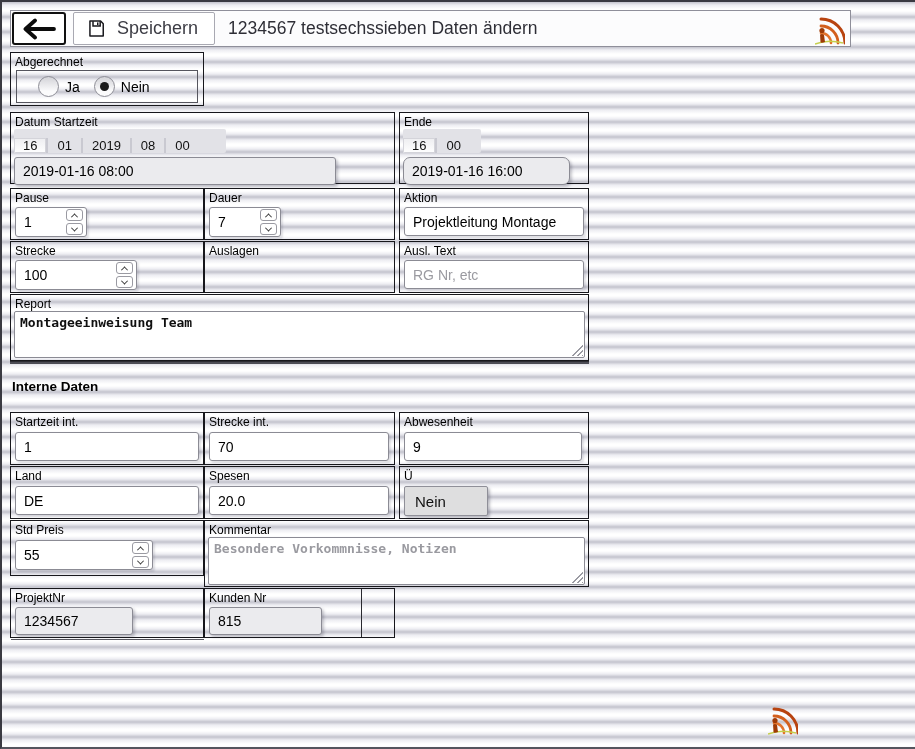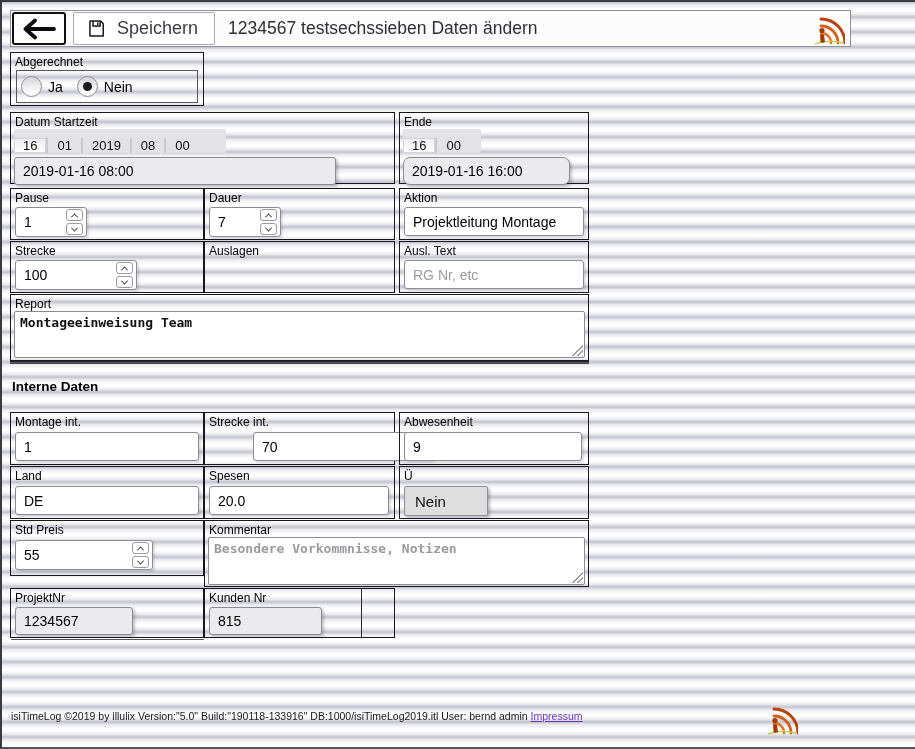--- a/index.html
+++ b/index.html
@@ -68,21 +68,21 @@
   }
   .seg {
     display:flex; align-items:center; padding:0 9px; font-size:13px; color:#111;
     border-left:2px solid #c9c9d1; cursor:pointer; white-space:nowrap;
   }
   .seg:first-child { border-left:none; background:linear-gradient(180deg,#ededf0,#ffffff); box-shadow:inset 0 0 0 1px #d4d4da; }
   .seg-tail { flex:1; }
   
   .radio-groupbox {
     position:absolute; left:5px; top:17px; width:182px; height:33px;
-    border:1px solid #55555e; display:flex; align-items:center; padding-left:4px; gap:6px;
+    border:1px solid #55555e; display:flex; align-items:center; padding-left:21px; gap:6px;
   }
   .radio {
     width:21px; height:21px; border-radius:50%; border:1px solid #8d8d96;
     background:linear-gradient(180deg,#d3d3d8 0%,#fbfbfc 75%);
     display:flex; align-items:center; justify-content:center; cursor:pointer; flex:0 0 auto;
   }
   .radio.checked::after { content:""; width:9px; height:9px; border-radius:50%; background:#1a1a1a; }
   .radio-label { font-size:14px; color:#000; margin-right:8px; }
   
   .ta-wrap { position:absolute; }
@@ -238,26 +238,26 @@
     <div class="ta-wrap" style="left:3px; top:16px; width:571px; height:47px;">
       <textarea style="">Montageeinweisung Team</textarea>
       <span class="grip"></span>
     </div>
   </div>
 
   <div class="divider"></div>
   <div class="section-heading">Interne Daten</div>
 
   <div class="fbox" style="left:8px; top:410px; width:194px; height:53px;">
-    <div class="flabel">Montage int.</div>
+    <div class="flabel">Startzeit int.</div>
     <input class="tinput" style="left: 4px; top: 19px; width: 184px; height: 29px;" value="1">
   </div>
   <div class="fbox" style="left:202px; top:410px; width:191px; height:53px;">
     <div class="flabel">Strecke int.</div>
-    <input class="tinput" style="left: 4px; top: 19px; width: 180px; height: 29px; margin-left: 44px;" value="70">
+    <input class="tinput" style="left: 4px; top: 19px; width: 180px; height: 29px;" value="70">
   </div>
   <div class="fbox" style="left:397px; top:410px; width:190px; height:53px;">
     <div class="flabel">Abwesenheit</div>
     <input class="tinput" style="left: 4px; top: 19px; width: 178px; height: 29px;" value="9">
   </div>
 
   <div class="fbox" style="left:8px; top:464px; width:194px; height:53px;">
     <div class="flabel">Land</div>
     <input class="tinput" style="left: 4px; top: 19px; width: 184px; height: 29px;" value="DE">
   </div>
@@ -297,24 +297,20 @@
     <input class="ginput" style="left: 4px; top: 18px; width: 118px;" readonly="" value="1234567">
   </div>
   <div class="fbox" style="left:202px; top:586px; width:191px; height:50px;">
     <div class="flabel">Kunden Nr</div>
     <input class="ginput" style="left: 4px; top: 18px; width: 113px;" readonly="" value="815">
     <div class="vline" style="left:156px;"></div>
   </div>
 
   <div class="stub-line"></div>
 
-  <div class="footer-text">
-    <span>isiTimeLog ©2019 by illulix Version:"5.0" Build:"190118-133916" DB:1000/isiTimeLog2019.itl User: bernd admin</span>
-    <a href="#">Impressum</a>
-  </div>
   <div class="footer-logo">
     <svg width="30" height="34" viewBox="0 0 30 34">
       <path d="M6 6 A24 24 0 0 1 30 30" fill="none" stroke="#b8430f" stroke-width="3" stroke-linecap="round"></path>
       <path d="M6 13 A17 17 0 0 1 23 30" fill="none" stroke="#d35f1d" stroke-width="2.8" stroke-linecap="round"></path>
       <path d="M6 20 A10 10 0 0 1 16 30" fill="none" stroke="#e2722b" stroke-width="2.6" stroke-linecap="round"></path>
       <path d="M0 31 Q13 26 28 30" fill="none" stroke="#c6cf4c" stroke-width="1.4"></path>
       <circle cx="7" cy="17.5" r="2.6" fill="#9e3a06"></circle>
       <path d="M5 21.5 Q7.5 20.5 9 22 L10 29 Q7 30.5 5.5 29.2 Z" fill="#9e3a06"></path>
     </svg>
   </div>

